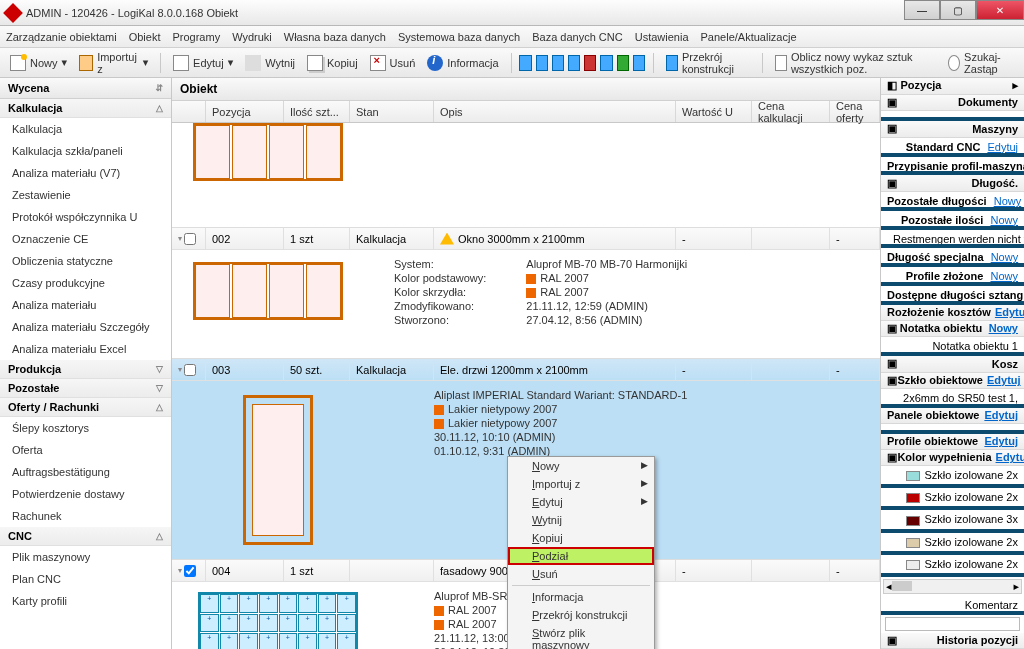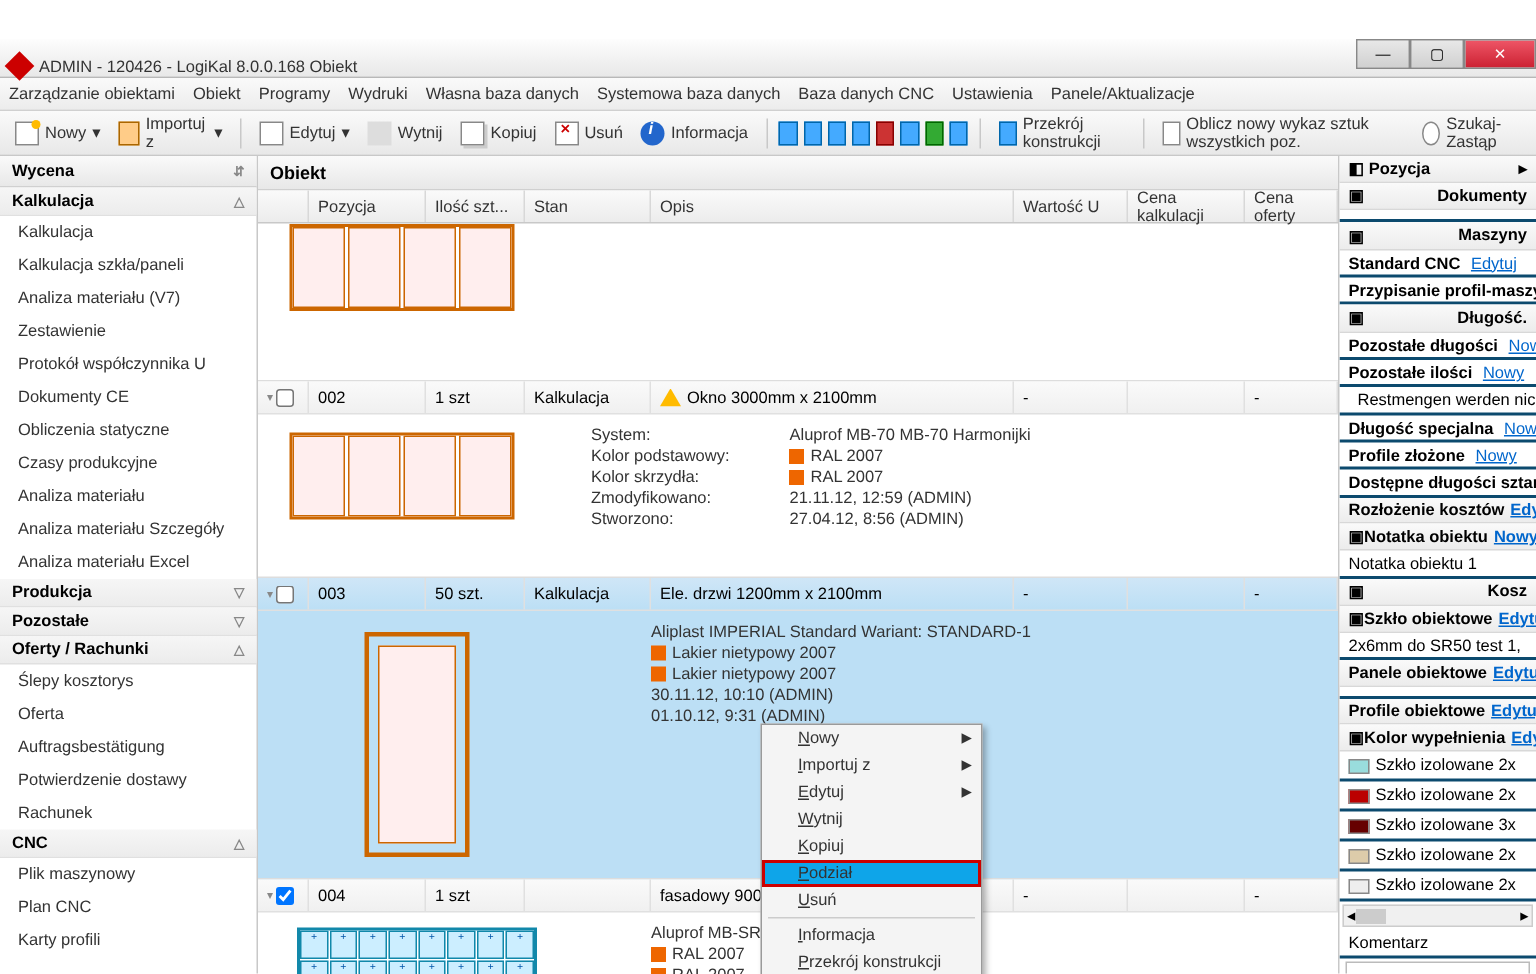--- a/index.html
+++ b/index.html
@@ -1,17 +1,17 @@
 <!DOCTYPE html>
 <html><head>
 <meta charset="utf-8">
 <style>
 *{margin:0;padding:0;box-sizing:border-box;font-family:Tahoma,Arial,sans-serif;font-size:11px;}
 body{background:#fff;overflow:hidden;width:1024px;height:649px;position:relative;}
-.titlebar{height:26px;background:linear-gradient(#fdfdfd,#e8e8e8);border-bottom:1px solid #b8b8b8;display:flex;align-items:flex-end;padding:0 6px;position:relative;margin-top:26px;}
+.titlebar{height:26px;background:linear-gradient(#fdfdfd,#e8e8e8);border-bottom:1px solid #b8b8b8;display:flex;align-items:center;padding:0 6px;position:relative;}
 .titlebar .logo{width:14px;height:14px;background:#c00;margin-right:6px;transform:rotate(45deg);}
 .titlebar .title{color:#333;}
 .winbtns{position:absolute;right:0;top:0;display:flex;}
 .winbtn{width:36px;height:20px;display:flex;align-items:center;justify-content:center;border:1px solid #888;background:linear-gradient(#e8e8e8,#d0d0d0);font-size:10px;}
 .winbtn.close{background:linear-gradient(#e56,#c23);color:#fff;width:48px;}
 .menubar{height:22px;background:linear-gradient(#fafafa,#ececec);border-bottom:1px solid #d0d0d0;display:flex;align-items:center;padding:0 6px;gap:12px;color:#333;}
 .menubar span{cursor:default;}
 .toolbar{height:30px;background:linear-gradient(#fafafa,#e8e8e8);border-bottom:1px solid #c8c8c8;display:flex;align-items:center;padding:0 6px;gap:4px;color:#333;}
 .toolbar .sep{width:1px;height:20px;background:#c8c8c8;margin:0 4px;}
 .toolbar .tbtn{display:flex;align-items:center;gap:4px;padding:2px 4px;cursor:default;}
@@ -60,26 +60,26 @@
 .door::after{content:"";position:absolute;left:6px;top:6px;right:6px;bottom:6px;border:1px solid #c60;background:#fee;}
 .curtain{display:grid;grid-template-columns:repeat(8,1fr);grid-template-rows:repeat(6,1fr);gap:1px;width:160px;height:120px;border:2px solid #18a;margin-top:6px;}
 .curtain div{border:1px solid #18a;background:#cef;font-size:7px;text-align:center;color:#05a;}
 .details{flex:1;display:flex;gap:40px;font-size:11px;color:#333;padding-top:4px;}
 .details .col1{display:flex;flex-direction:column;gap:2px;}
 .details .col2{display:flex;flex-direction:column;gap:2px;}
 .swatch{width:10px;height:10px;background:#e60;display:inline-block;margin-right:4px;vertical-align:middle;}
 .warn{width:14px;height:12px;display:inline-block;background:#fb0;clip-path:polygon(50% 0,100% 100%,0 100%);margin-right:4px;}
 .ctxmenu{position:absolute;left:335px;top:333px;width:148px;background:#f4f4f4;border:1px solid #9a9a9a;box-shadow:2px 2px 4px rgba(0,0,0,0.3);z-index:10;}
 .ctxmenu .mitem{padding:3px 20px 3px 24px;color:#333;cursor:default;position:relative;}
-.ctxmenu .mitem.hl{background:#0ea5e9;border:2px solid #c00;padding:1px 18px 1px 22px;}
+.ctxmenu .mitem.hl{background:#bef264;border:2px solid #c00;padding:1px 18px 1px 22px;}
 .ctxmenu .mitem .arrow{position:absolute;right:6px;top:3px;font-size:9px;}
 .ctxmenu .msep{height:1px;background:#ccc;margin:2px 4px;}
-.rightpanel{width:132px;border-left:1px solid #c8c8c8;display:flex;flex-direction:column;overflow:hidden;font-size:11px;}
+.rightpanel{width:144px;border-left:1px solid #c8c8c8;display:flex;flex-direction:column;overflow:hidden;font-size:11px;}
 .rightpanel .rhdr{background:linear-gradient(#fafafa,#ececec);padding:3px 6px;font-weight:bold;border-bottom:1px solid #d8d8d8;display:flex;justify-content:space-between;align-items:center;white-space:nowrap;overflow:hidden;}
-.rightpanel .ritem{padding:3px 6px;white-space:nowrap;overflow:hidden;border-bottom:2px solid #0c4a6e;}
+.rightpanel .ritem{padding:3px 6px;white-space:nowrap;overflow:hidden;border-bottom:4px solid #0c4a6e;text-align:right;}
 .rightpanel .link{color:#06c;text-decoration:underline;cursor:pointer;margin-left:4px;}
 .rightpanel .cswatch{width:14px;height:10px;display:inline-block;border:1px solid #888;margin-right:4px;vertical-align:middle;}
 .rightpanel .scrollh{height:16px;border:1px solid #ccc;margin:2px;background:#f0f0f0;display:flex;align-items:center;padding:0 2px;}
 .rightpanel .scrollh .thumb{width:20px;height:10px;background:#ccc;}
 .rightpanel .txtbox{border:1px solid #bbb;padding:2px;margin:2px 4px;min-height:14px;background:#fff;}
 u{text-decoration:underline;}
 </style>
 </head>
 <body>
 
@@ -160,21 +160,21 @@
     <div class="shdr">
         <span>Kalkulacja</span>
         <span class="chev">△</span>
       </div>
     <div id="kalk-items">
         <div class="item">Kalkulacja</div>
         <div class="item">Kalkulacja szkła/paneli</div>
         <div class="item">Analiza materiału (V7)</div>
         <div class="item">Zestawienie</div>
         <div class="item">Protokół współczynnika U</div>
-        <div class="item">Dokumenty CE</div>
+        <div class="item">Oznaczenie CE</div>
         <div class="item">Obliczenia statyczne</div>
         <div class="item">Czasy produkcyjne</div>
         <div class="item">Analiza materiału</div>
         <div class="item">Analiza materiału Szczegóły</div>
         <div class="item">Analiza materiału Excel</div>
       </div>
     <div class="shdr">
         <span>Produkcja</span>
         <span class="chev">▽</span>
       </div>

